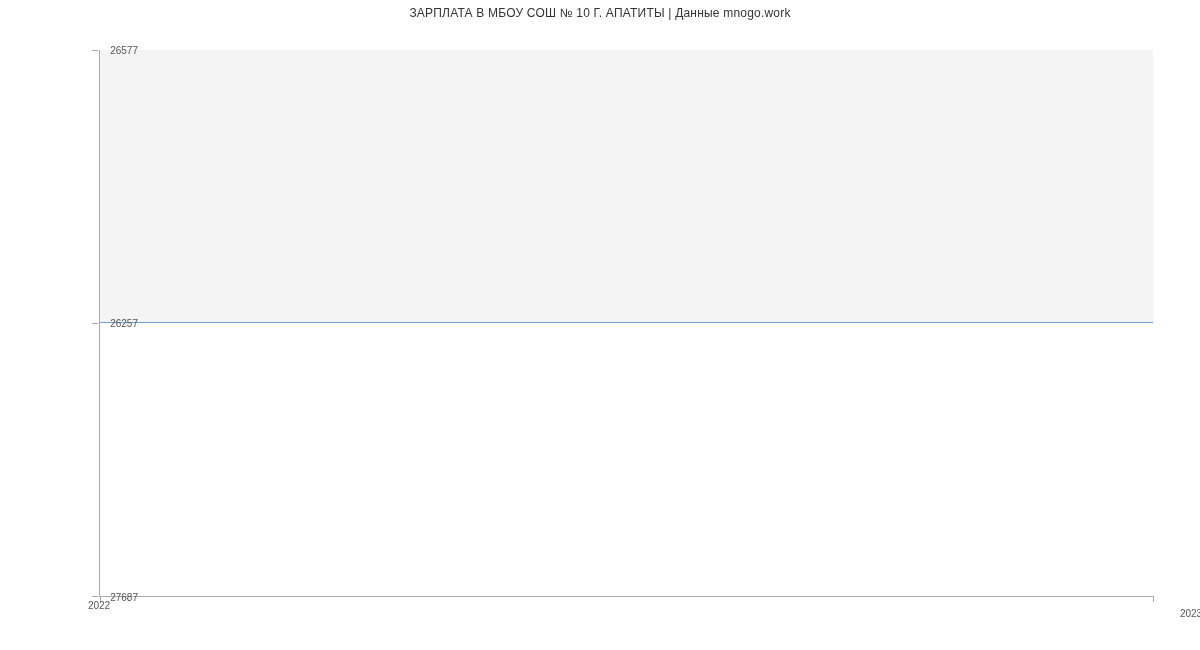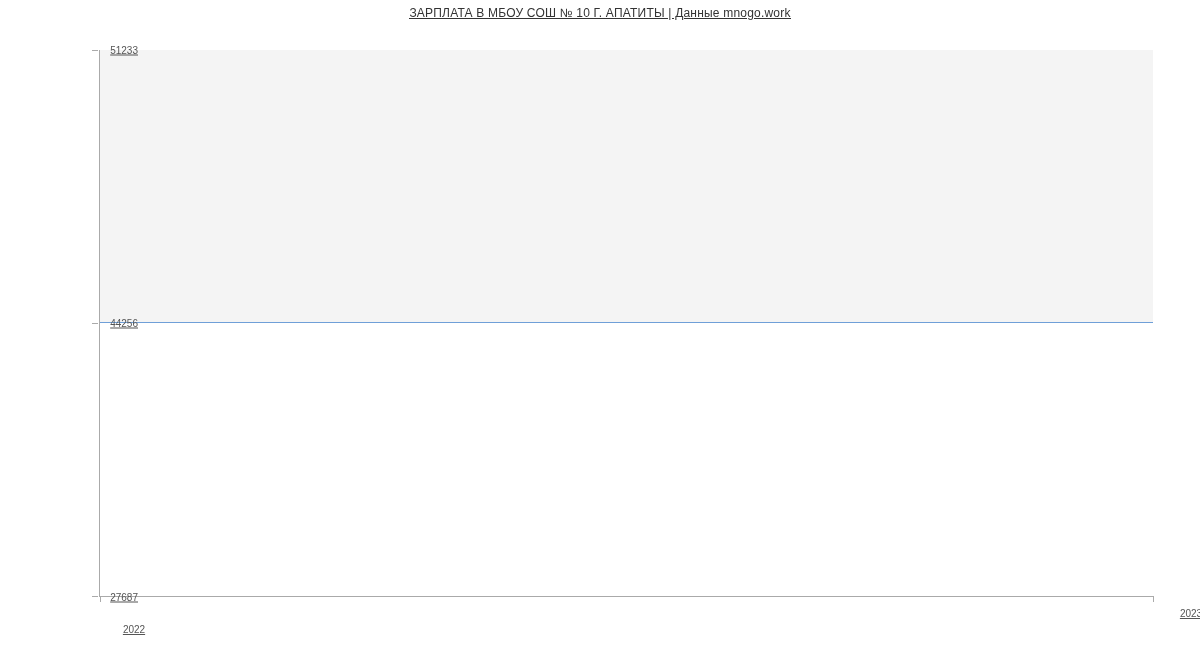--- a/index.html
+++ b/index.html
@@ -1,15 +1,15 @@
 <!DOCTYPE html>
 <html><head>
   <meta charset="utf-8">
   <style>
-    * { margin: 0; padding: 0; box-sizing: border-box; text-decoration: underline; }
+    * { margin: 0; padding: 0; box-sizing: border-box; }
     body {
       width: 1200px;
       height: 650px;
       background: #ffffff;
       font-family: Verdana, Geneva, sans-serif;
       position: relative;
       overflow: hidden;
     }
     .chart-title {
       text-align: center;
@@ -105,18 +105,18 @@
 
     <div class="y-tick" style="top:0;"></div>
     <div class="y-tick" style="top:50%;"></div>
     <div class="y-tick" style="top:100%;"></div>
 
     <div class="x-tick" style="left:0;"></div>
     <div class="x-tick" style="left:100%;"></div>
   </div>
 </div>
 
-<div class="y-tick-label" style="top:50px;">51233</div>
-<div class="y-tick-label" style="top:323px;">44256</div>
+<div class="y-tick-label" style="top:50px;">26577</div>
+<div class="y-tick-label" style="top:323px;">26257</div>
 <div class="y-tick-label" style="top:597px;">27687</div>
 
-<div class="x-tick-label" style="left:99px; top:624px;margin-left:35px;">2022</div>
+<div class="x-tick-label" style="left:99px; top:600px;">2022</div>
 <div class="x-tick-label" style="left:1153px; top:608px;margin-left:38px;">2023</div>
 
 </body></html>

